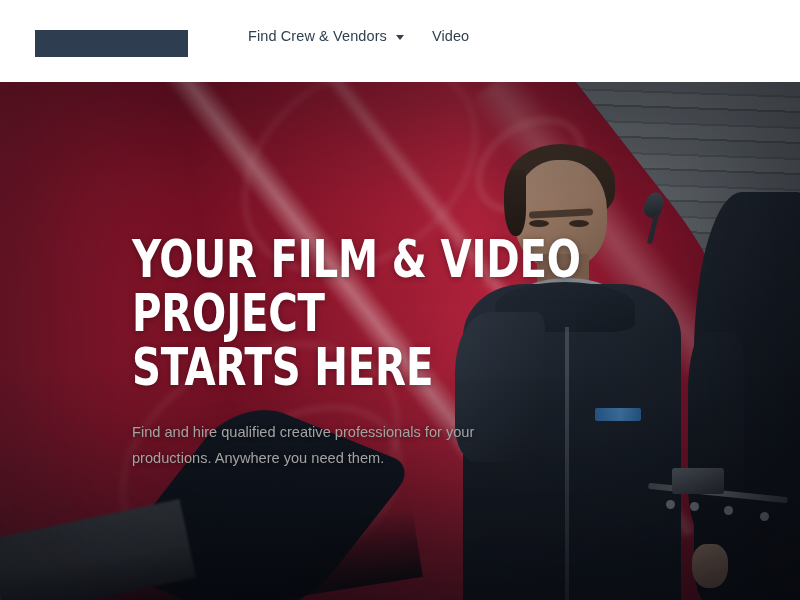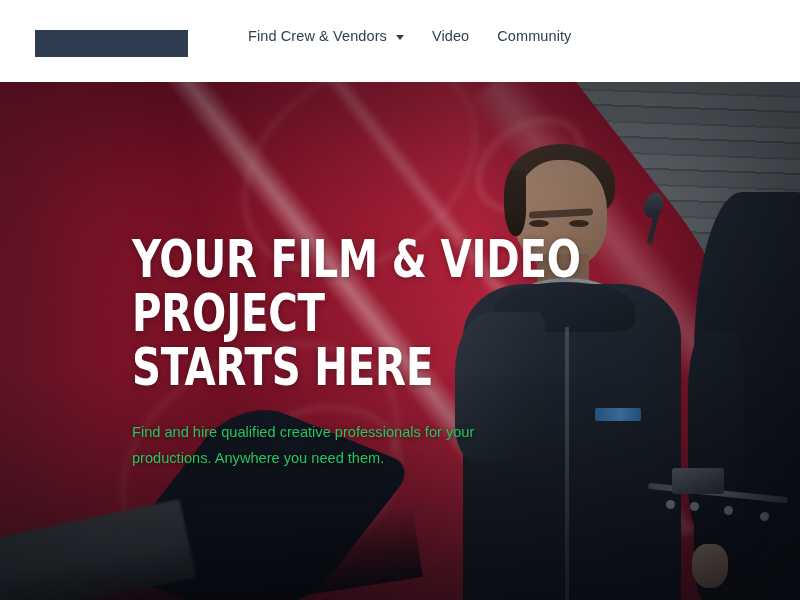--- a/index.html
+++ b/index.html
@@ -311,21 +311,21 @@
     line-height:1.04;
     letter-spacing:-0.2px;
     text-transform:uppercase;
     transform:scaleX(.86);
     transform-origin:left center;
     white-space:pre-line;
     text-shadow:0 1px 7px rgba(0,0,0,.32);
   }
   .hero-sub{
     margin-top:26px;
-    color:#22c55e;
+    color:#a3a3a3;
     font-size:14.6px;
     line-height:1.75;
     max-width:385px;
     text-shadow:0 1px 5px rgba(0,0,0,.45);
   }
 </style>
 </head>
 <body>
 
 <div id="page">
@@ -338,23 +338,20 @@
       <div class="nav-item">
         <span class="nav-label">Find Crew &amp; Vendors</span>
         <span class="caret"></span>
       </div>
 
 
       <div class="nav-item">
         <span class="nav-label">Video</span>
       </div>
 
-      <div class="nav-item">
-        <span class="nav-label">Community</span>
-      </div>
 
     </nav>
   </header>
 
   <section class="hero">
 
     <div class="hero-photo">
       <div class="ph-base"></div>
       <div class="ph-siding"></div>
       <div class="ph-siding-shade"></div>

